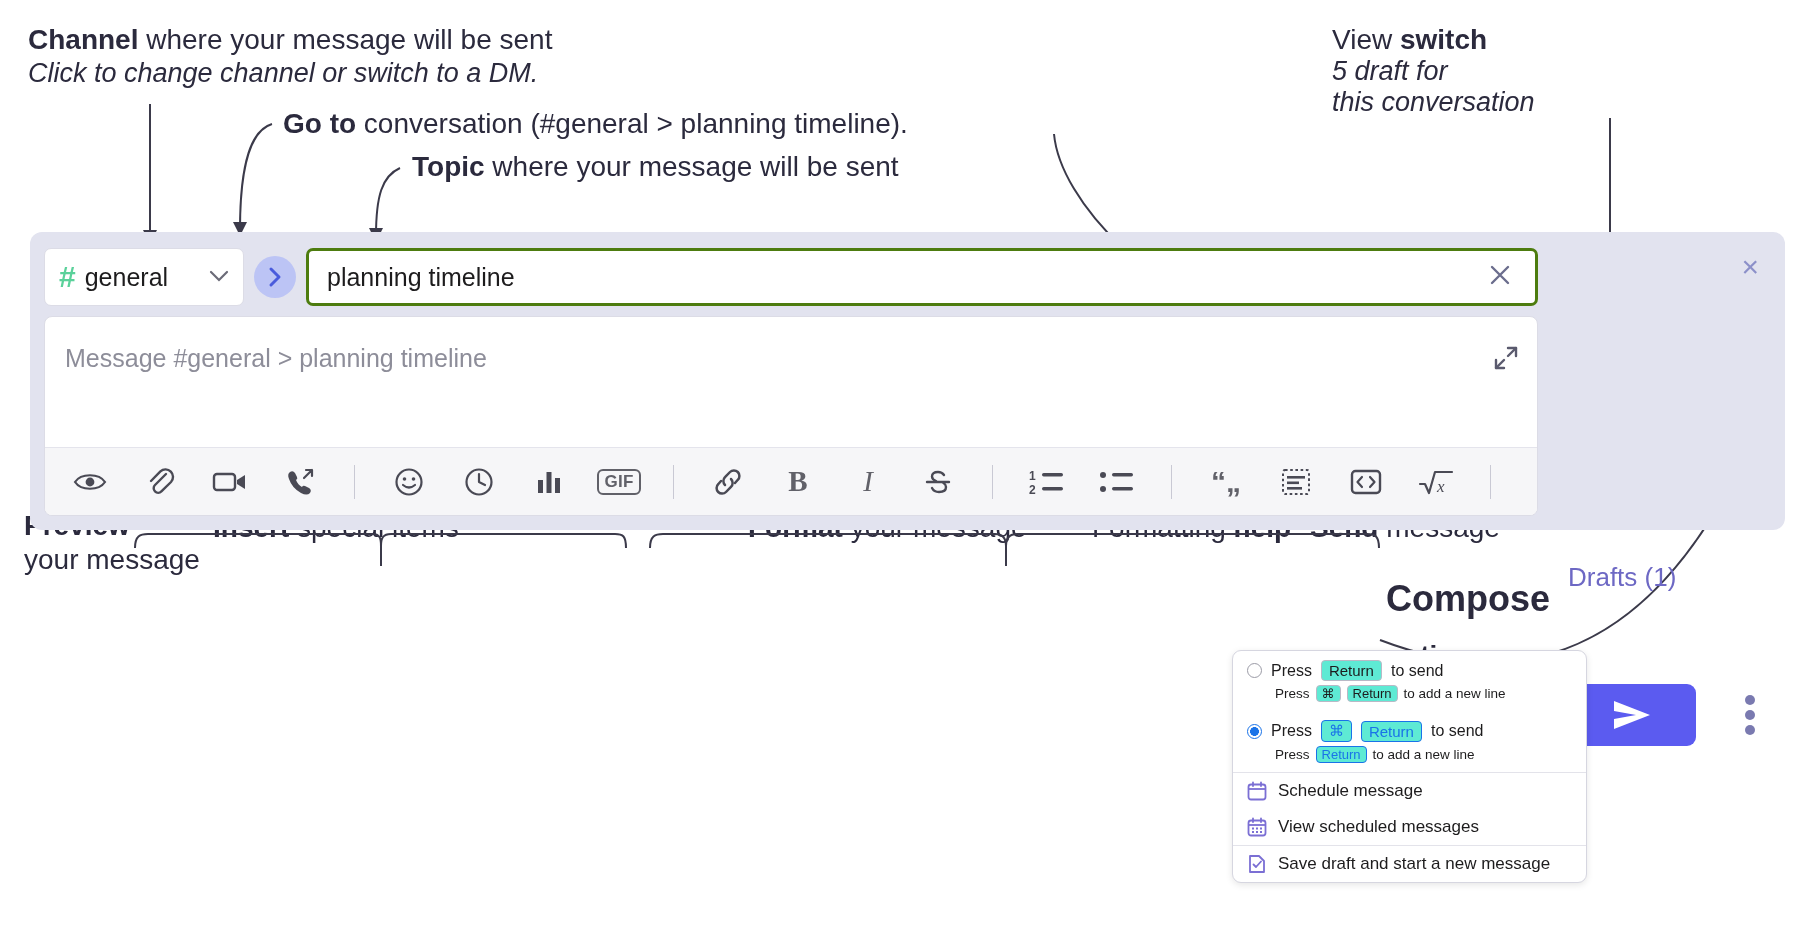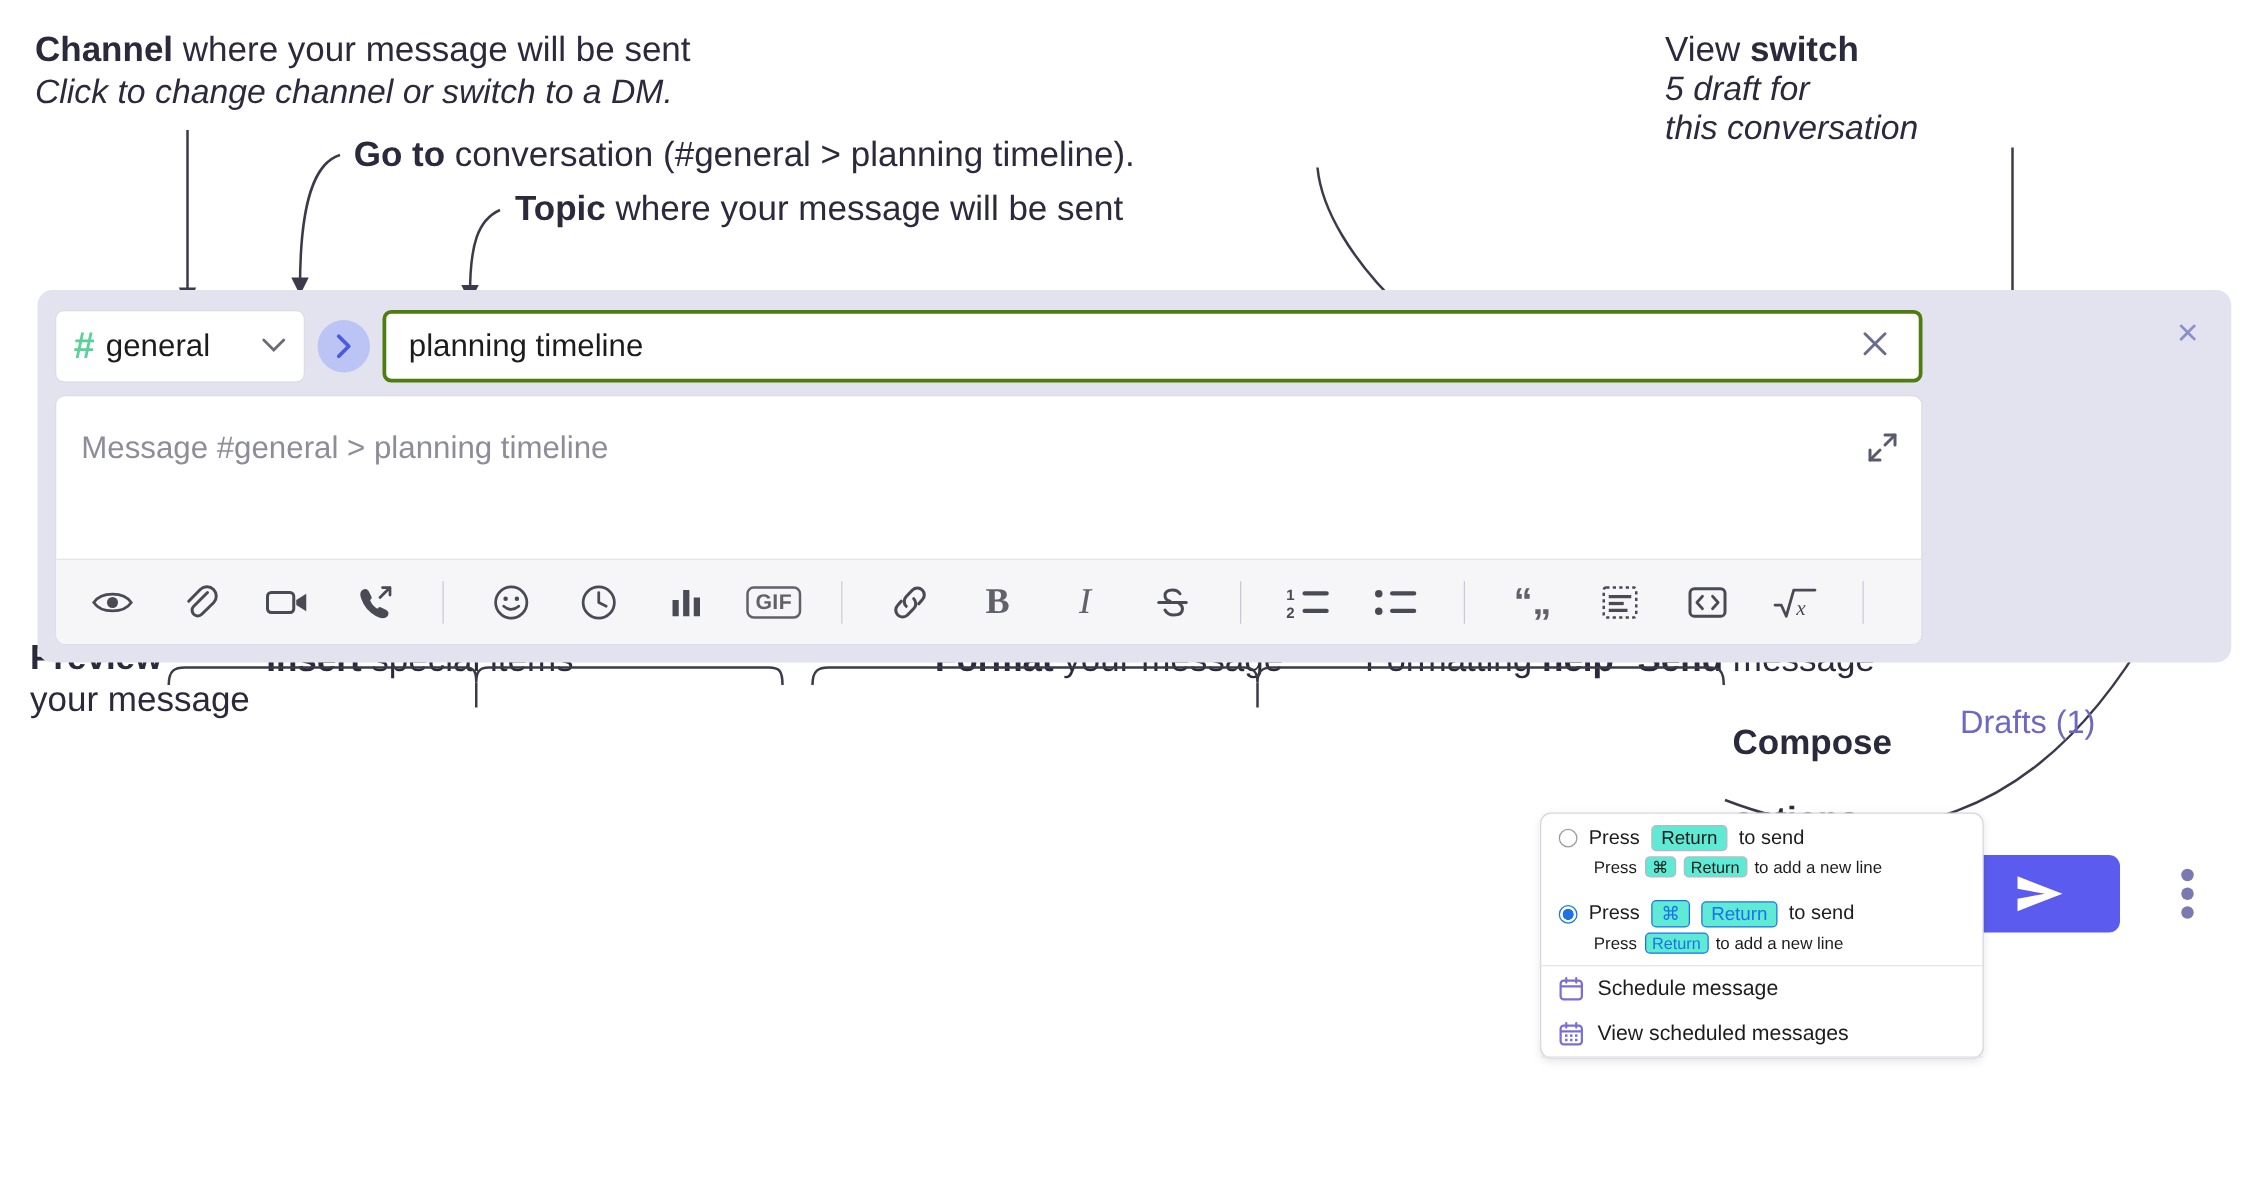--- a/index.html
+++ b/index.html
@@ -148,21 +148,21 @@
   </div>
 
   <div class="anno" style="left:1092px; top:510px; font-size:28px;">
     <span class="lt">Formatting </span><b>help</b>
   </div>
 
   <div class="anno" style="left:1310px; top:510px; font-size:28px;">
     <b>Send</b><span class="lt"> message</span>
   </div>
 
-  <div class="anno" style="left:1386px; top:576px; font-size:28px;">
+  <div class="anno" style="left:1386px; top:576px; font-size:36px;">
     <b>Compose</b>
   </div>
   <div class="anno" style="left:1386px; top:609px; font-size:28px;margin-top:29px;">
     <b>options</b>
   </div>
   <div class="anno" style="left:1386px; top:642px; font-size:28px;">
     <span class="lt">menu</span>
   </div>
 
   <svg class="lines" viewBox="0 0 1814 944">
@@ -451,15 +451,22 @@
             <rect x="5" y="14" width="2" height="2"></rect>
             <rect x="9" y="14" width="2" height="2"></rect>
             <rect x="13" y="14" width="2" height="2"></rect>
           </g>
       </svg>
       <span>View scheduled messages</span>
     </div>
 
     <div class="mdiv"></div>
 
+    <div class="mitem">
+      <svg width="20" height="20" viewBox="0 0 20 20">
+        <path d="M3 2 L12 2 L17 7 L17 18 L3 18 Z" fill="none" stroke="#7b6fd4" stroke-width="1.8" stroke-linejoin="round"></path>
+        <path d="M6.5 10.5 L9 13 L14 7.5" fill="none" stroke="#7b6fd4" stroke-width="1.8" stroke-linecap="round" stroke-linejoin="round"></path>
+      </svg>
+      <span>Save draft and start a new message</span>
+    </div>
   </div>
 
 </div>
 
 </body></html>

